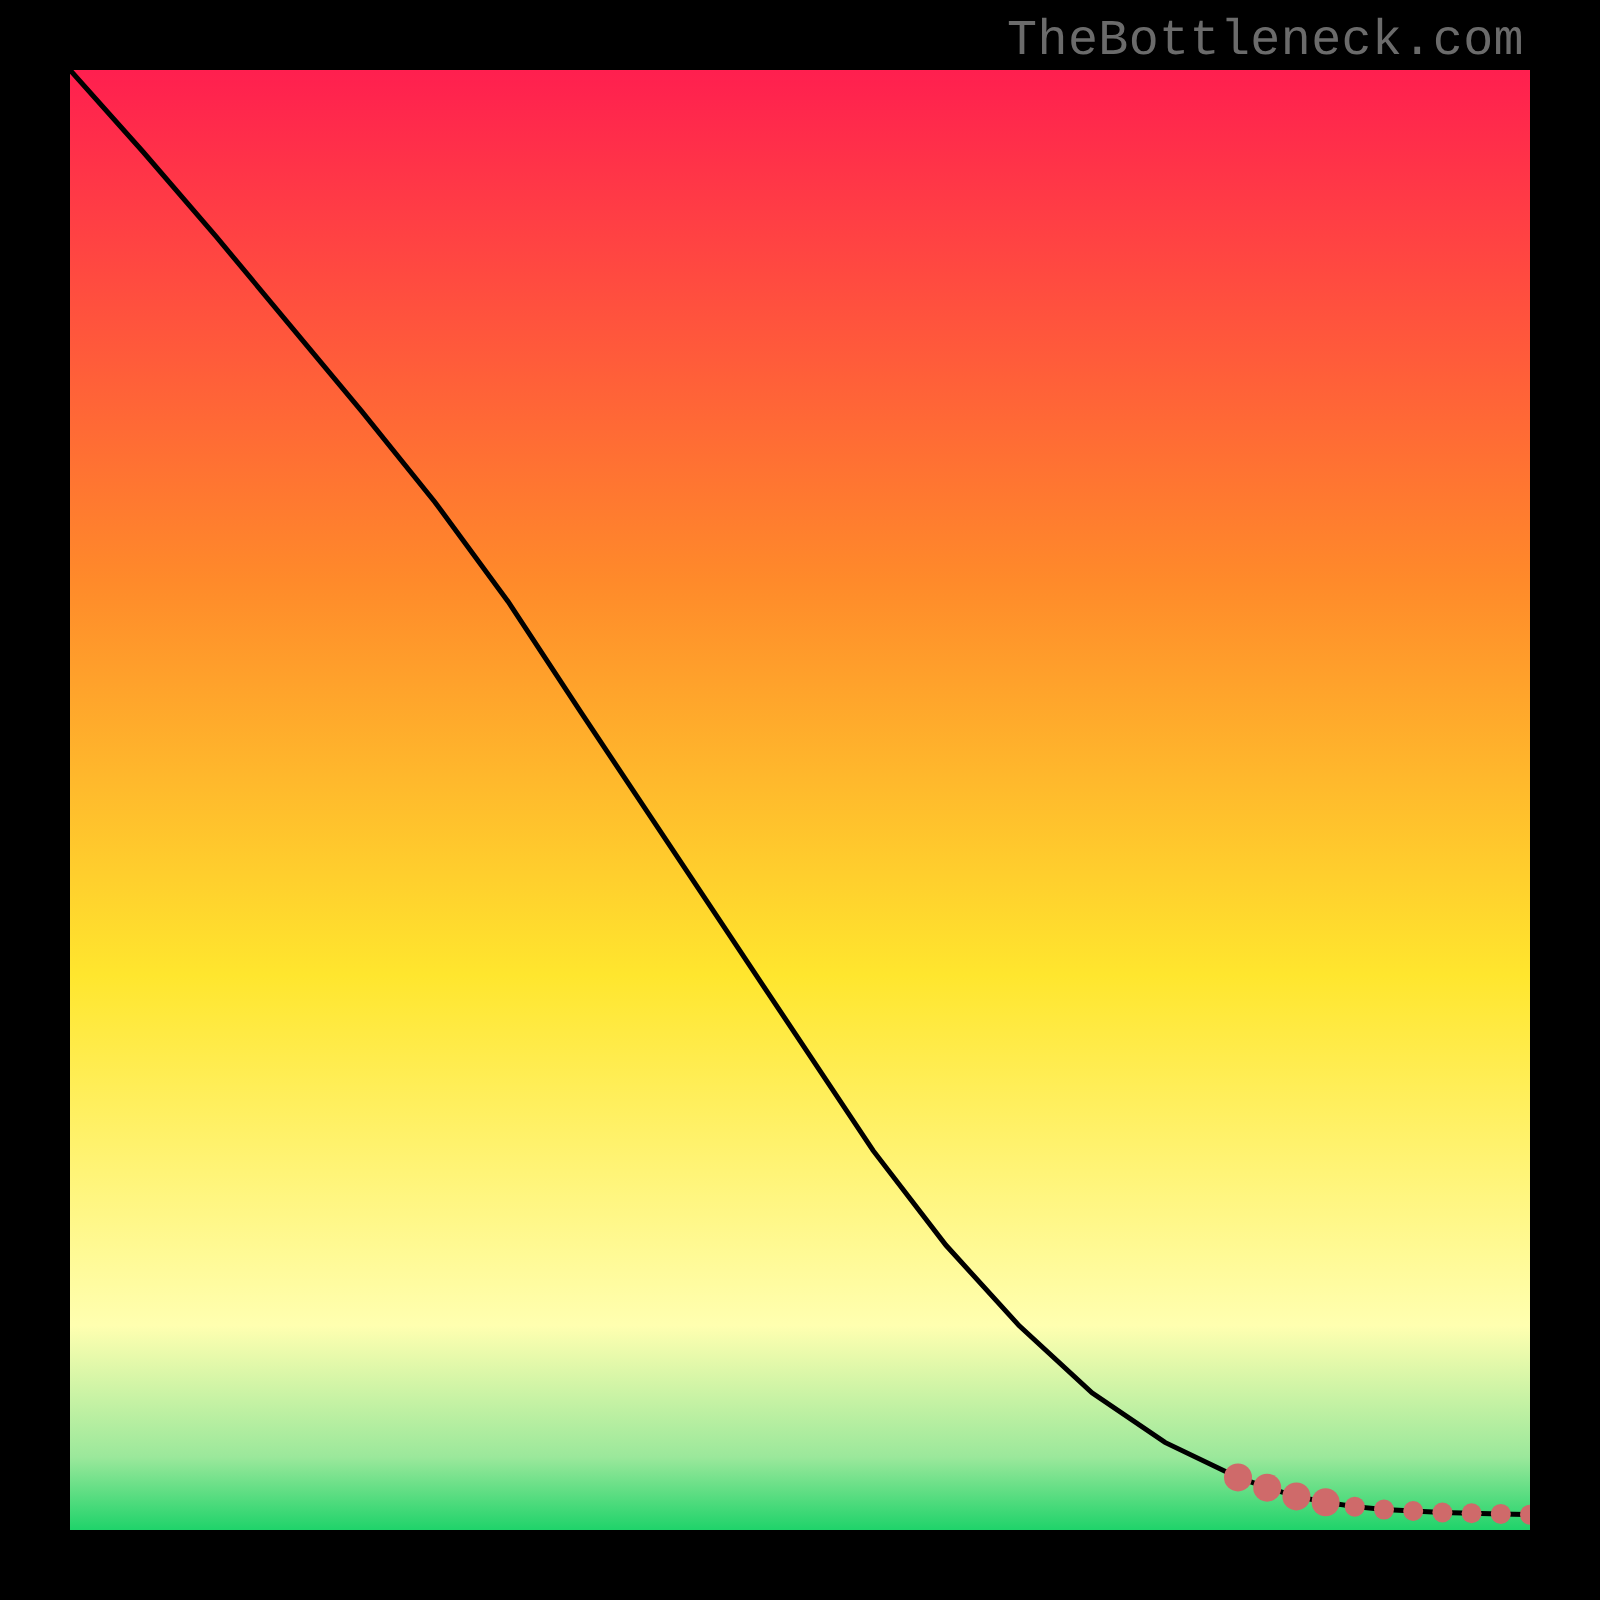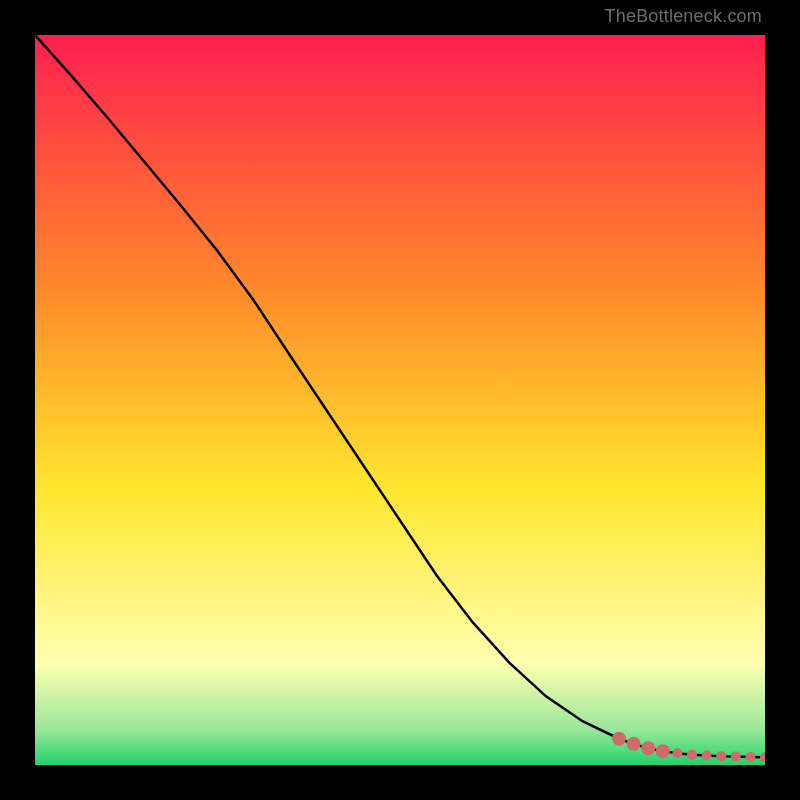--- a/index.html
+++ b/index.html
@@ -19,22 +19,22 @@
     overflow: hidden;
   }
   .gradient-bg {
     position: absolute;
     inset: 0;
   }
   .watermark {
     position: absolute;
     top: 6px;
     right: 38px;
-    font-family: Liberation Sans, sans-serif;
-    font-size: 18px;
+    font-family: Liberation Mono, monospace;
+    font-size: 25px;
     color: #6b6b6b;
     letter-spacing: 0.2px;
     text-align: right;
   }
   svg.curve {
     position: absolute;
     inset: 0;
   }
 </style>
 </head>

